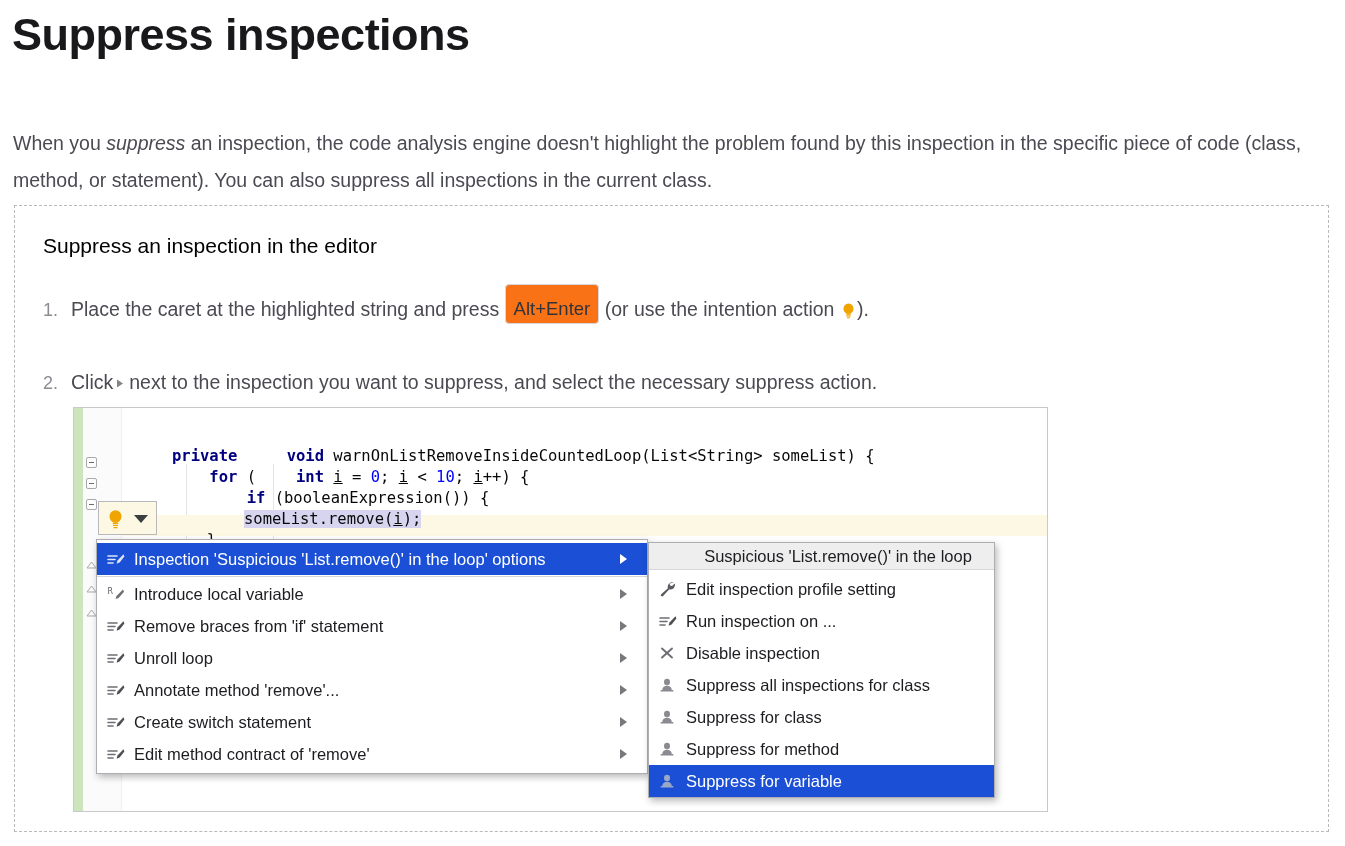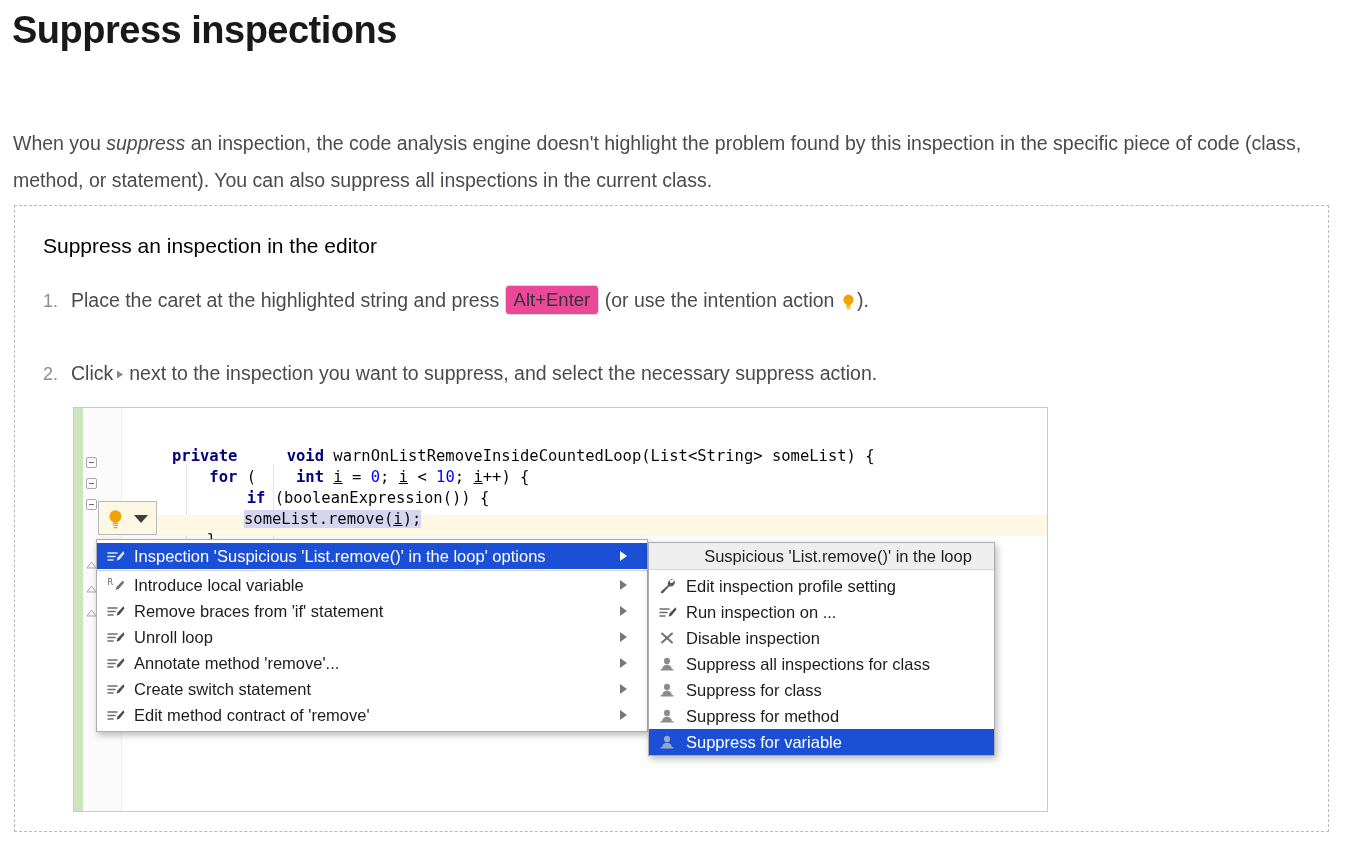--- a/index.html
+++ b/index.html
@@ -14,21 +14,21 @@
     font-family: "Liberation Sans", sans-serif;
     color: #27282c;
     overflow: hidden;
   }
 
   
   .page-title {
     position: absolute;
     left: 12px;
     top: 8px;
-    font-size: 38px;
+    font-size: 45px;
     font-weight: bold;
     letter-spacing: -0.5px;
     color: #19191c;
     margin: 0;
     line-height: 1.2;
   }
   .intro {
     position: absolute;
     left: 13px;
     top: 105px;
@@ -75,23 +75,23 @@
     width: 28px;
     flex: 0 0 28px;
     color: #8c8c93;
     font-size: 18px;
   }
   .step-text { flex: 1 1 auto; }
 
   .kbd {
     display: inline-block;
     border: 1px solid #d6d6db;
-    background: #ec4899;
+    background: #f97316;
     border-radius: 4px;
-    padding: 2px 8px 3px;
+    padding: 12px 8px 3px;
     font-size: 18.5px;
     line-height: 23px;
     color: #33333a;
     vertical-align: 1px;
   }
   .bulb-inline {
     display: inline-block;
     width: 15px;
     height: 17px;
     vertical-align: -3px;
@@ -222,21 +222,21 @@
   }
   #menu-inspection {
     left: 648px;
     top: 542px;
     width: 347px;
   }
   .menu-row {
     position: relative;
     display: flex;
     align-items: center;
-    height: 26px;
+    height: 32px;
     padding: 0 6px 0 10px;
     font-size: 16.5px;
     color: #1d1d21;
     white-space: nowrap;
   }
   .menu-row.selected {
     background: #1a4fd6;
     color: #ffffff;
   }
   .menu-row .m-ico {

